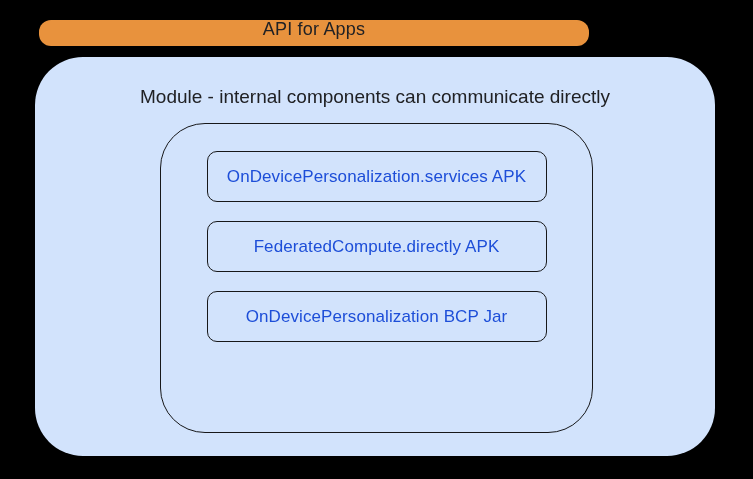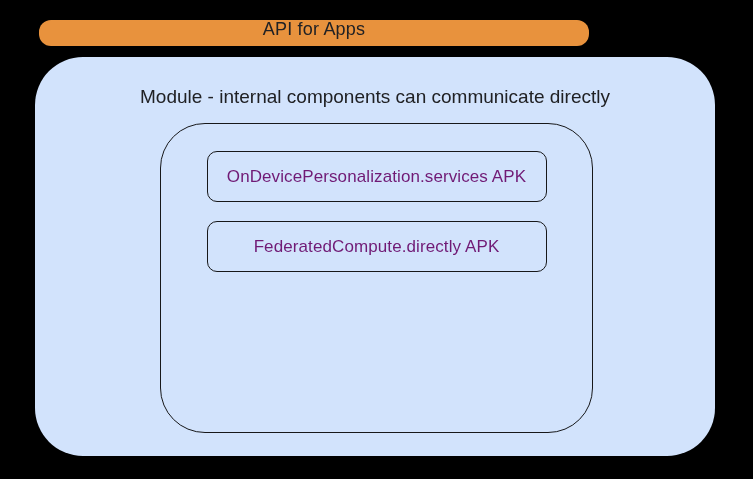--- a/index.html
+++ b/index.html
@@ -72,21 +72,21 @@
     background: #d2e3fc;
     border: 1.5px solid #17181a;
     border-radius: 10px;
     box-sizing: border-box;
     display: flex;
     align-items: center;
     justify-content: center;
     flex: 0 0 auto;
   }
   .component-label {
-    color: #701a75;
+    color: #1d4ed8;
     font-size: 17px;
     line-height: 1;
     letter-spacing: 0.1px;
     white-space: nowrap;
   }
 </style>
 </head>
 <body>
 
 <div class="canvas">
@@ -101,18 +101,21 @@
     <div class="inner-group">
 
       <div class="component-box">
         <span class="component-label">OnDevicePersonalization.services APK</span>
       </div>
 
       <div class="component-box">
         <span class="component-label">FederatedCompute.directly APK</span>
       </div>
 
+      <div class="component-box">
+        <span class="component-label">OnDevicePersonalization BCP Jar</span>
+      </div>
 
 
     </div>
   </div>
 
 </div>
 
 </body></html>

